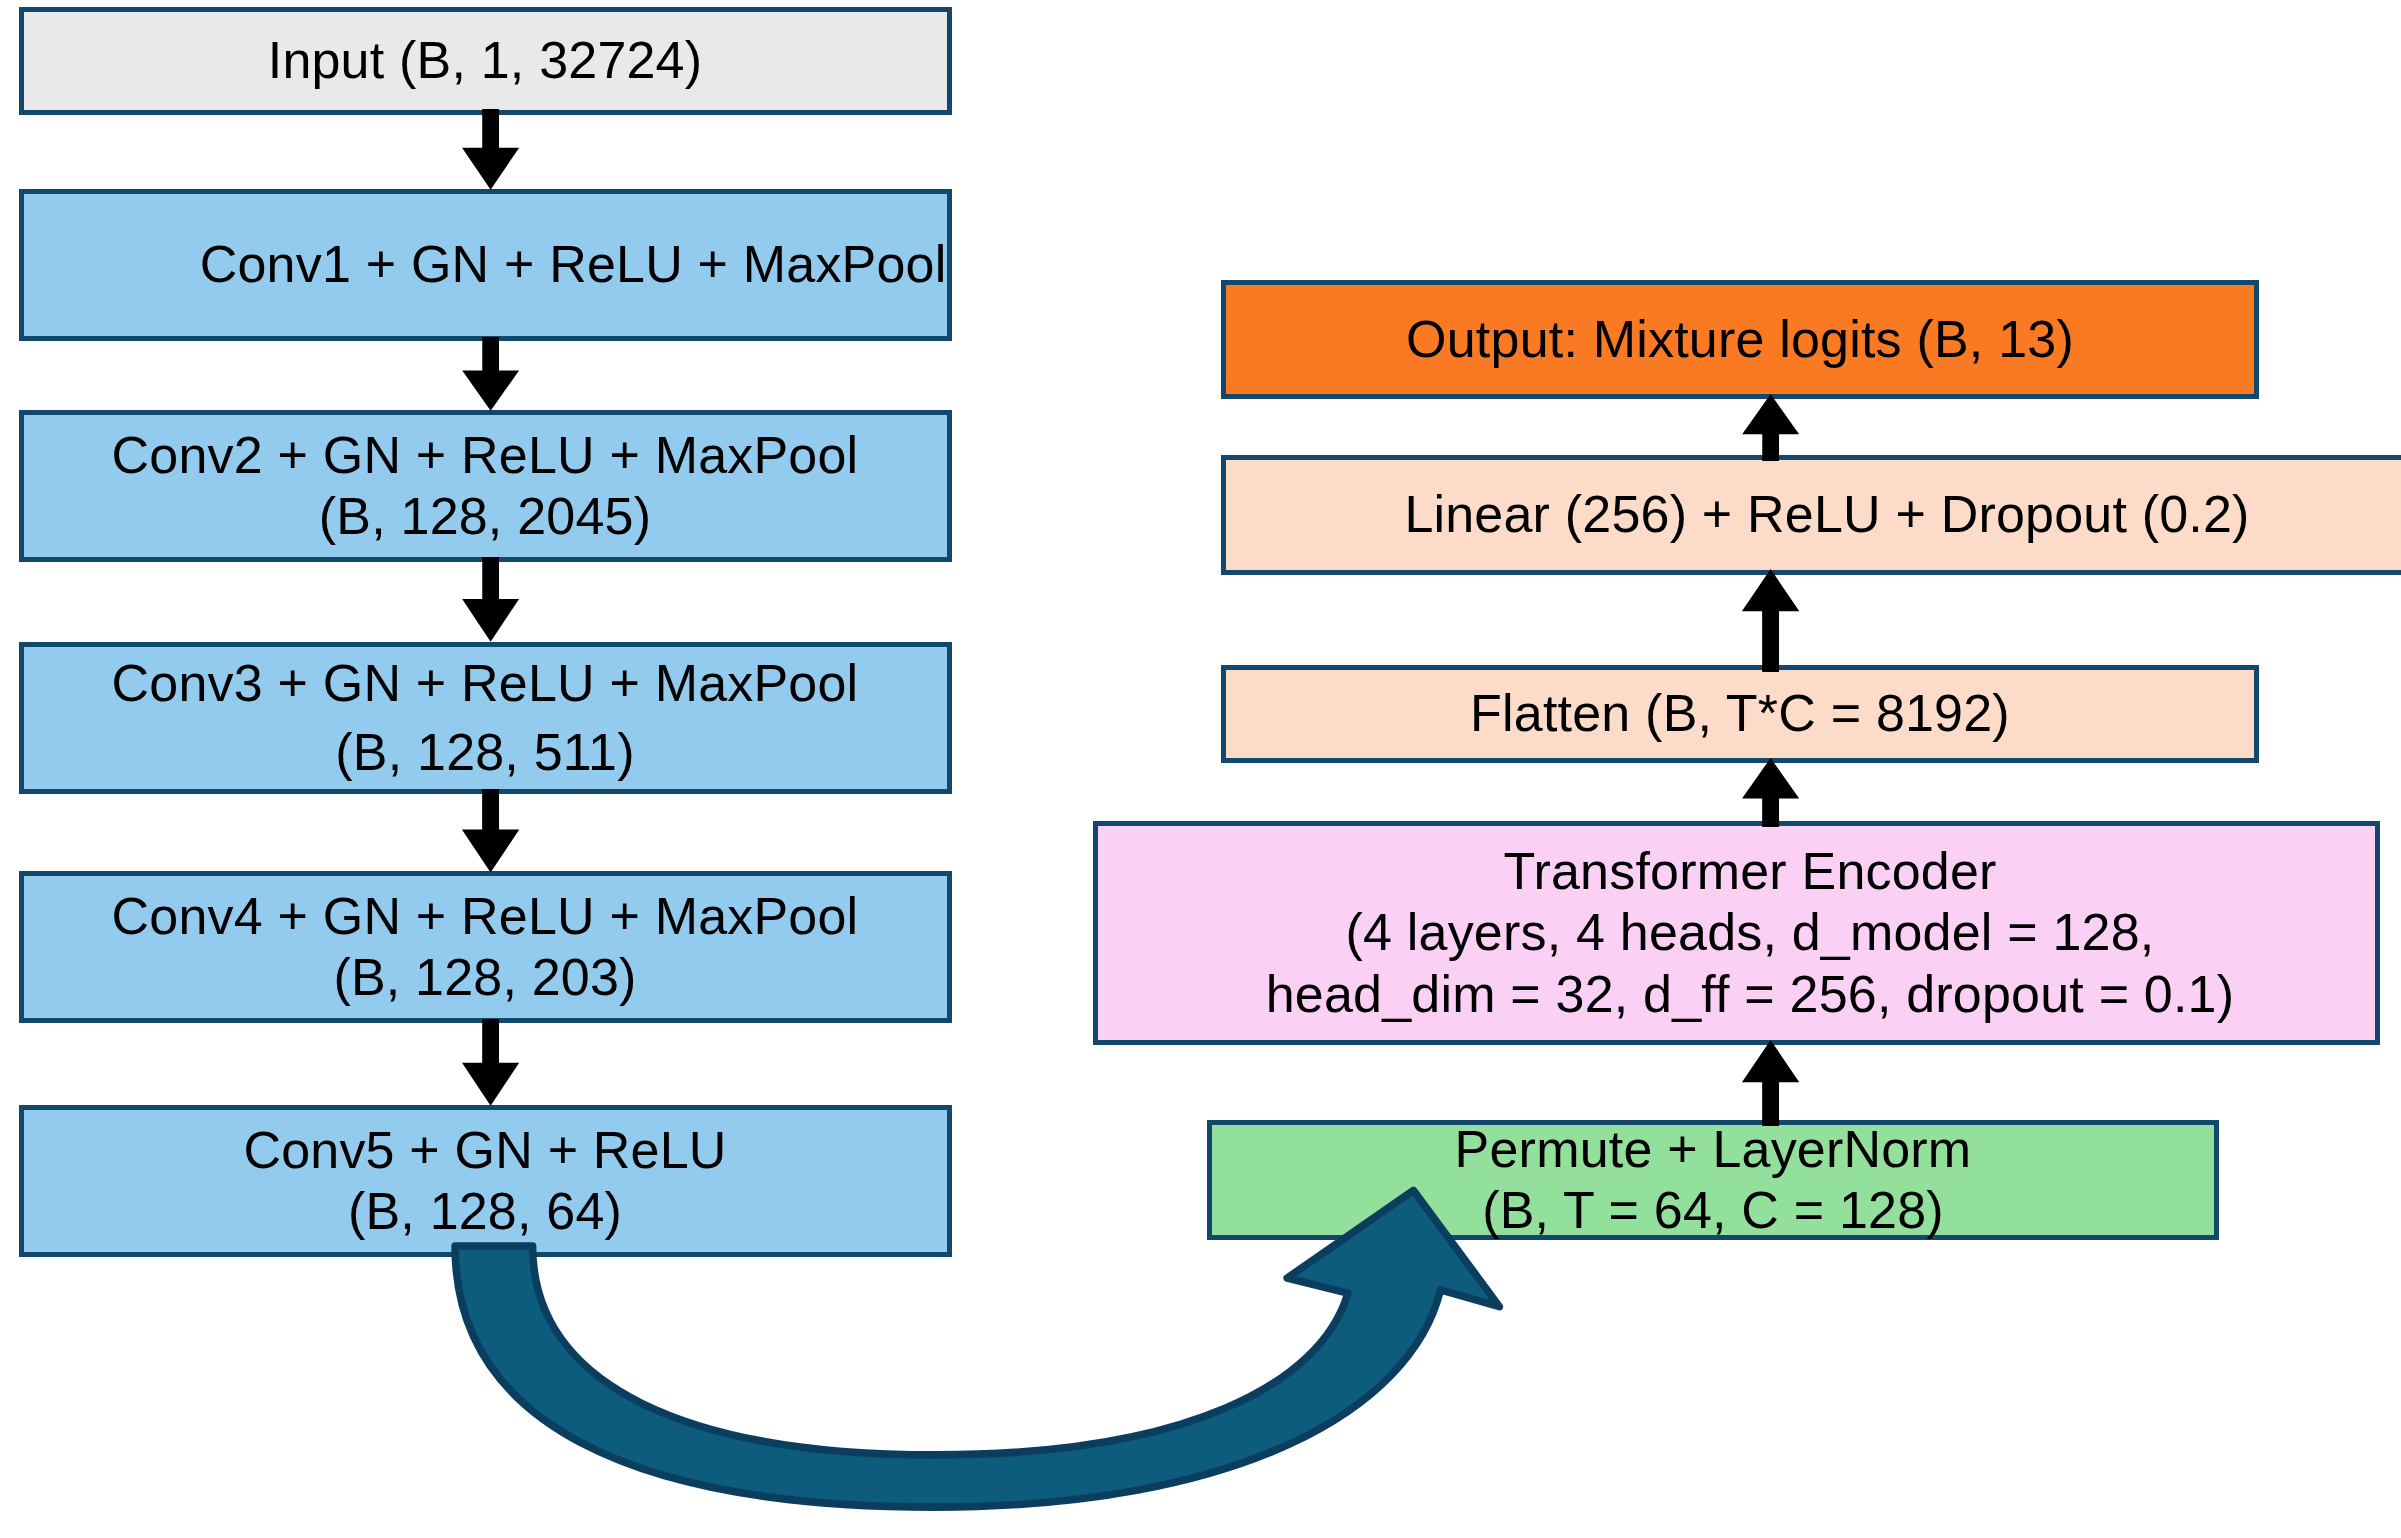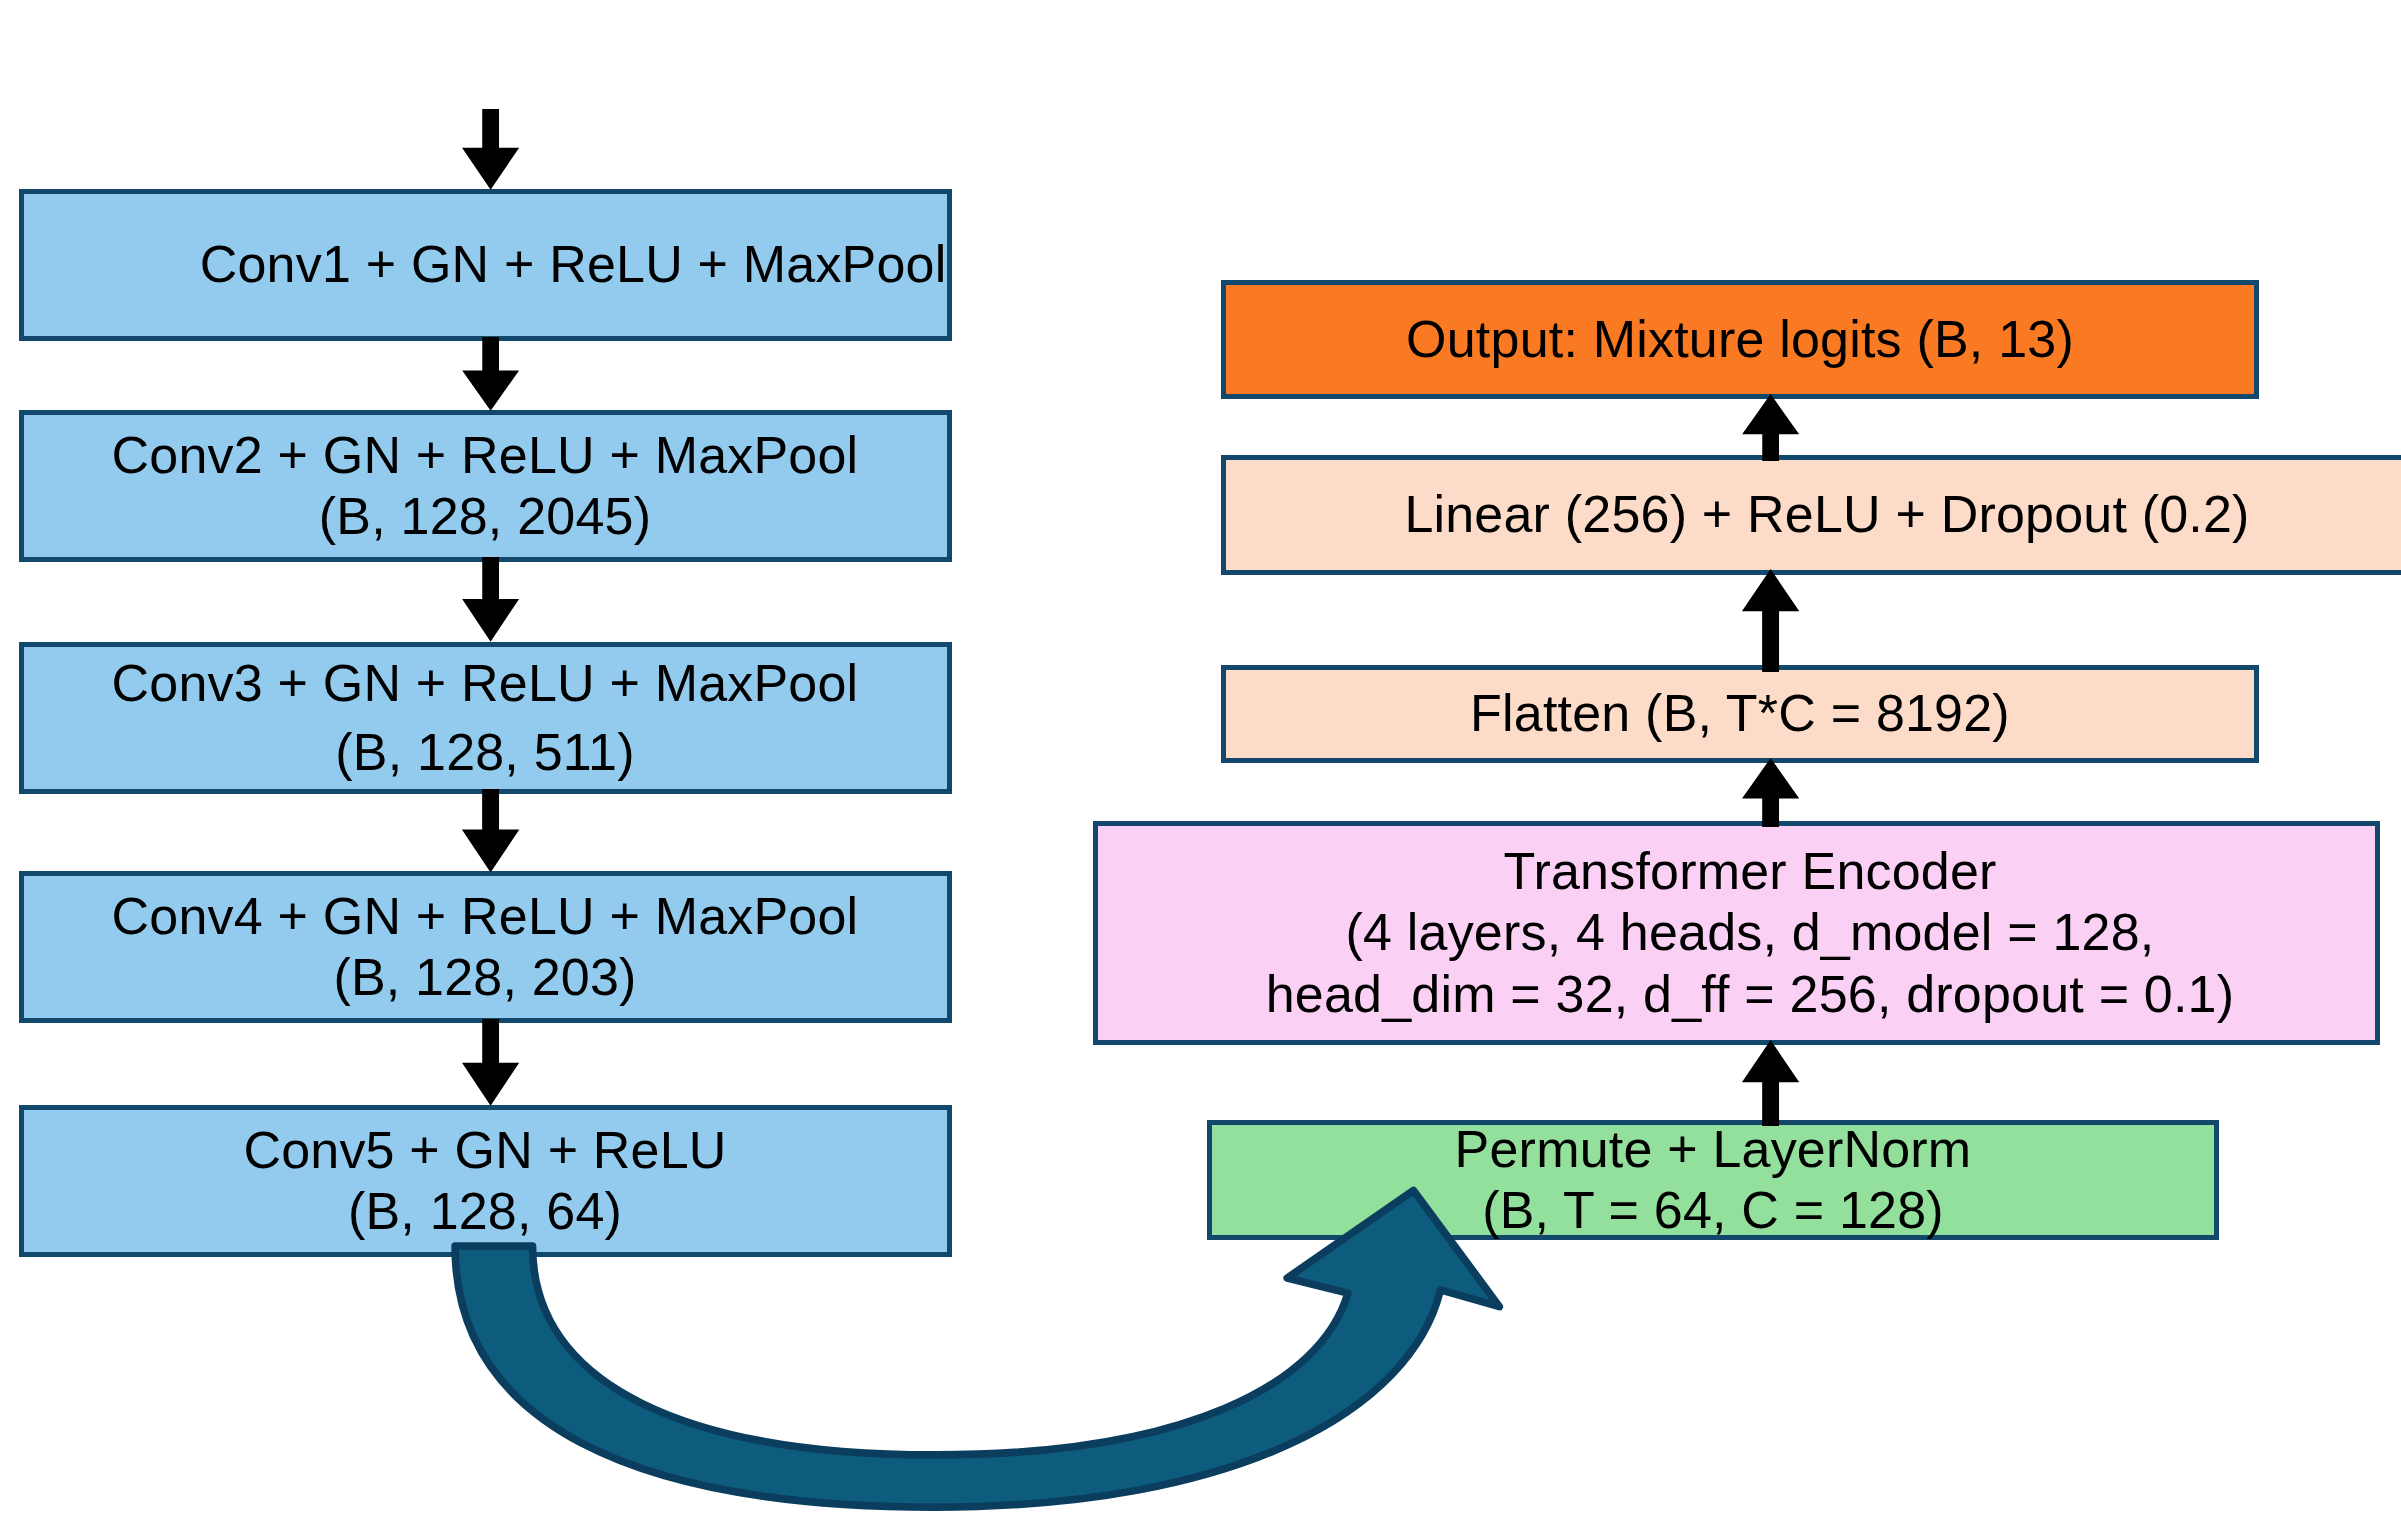--- a/index.html
+++ b/index.html
@@ -51,20 +51,23 @@
 
   .arrow { position: absolute; }
 
   svg { display: block; overflow: visible; }
 </style>
 </head>
 <body>
 
 <div id="canvas">
 
+  <div class="node" id="node-input">
+    <span>Input (B, 1, 32724)</span>
+  </div>
 
   <div class="node" id="node-conv1">
     <span>Conv1 + GN + ReLU + MaxPool</span>
   </div>
 
   <div class="node" id="node-conv2">
     <span>Conv2 + GN + ReLU + MaxPool</span>
     <span class="l2">(B, 128, 2045)</span>
   </div>
 

